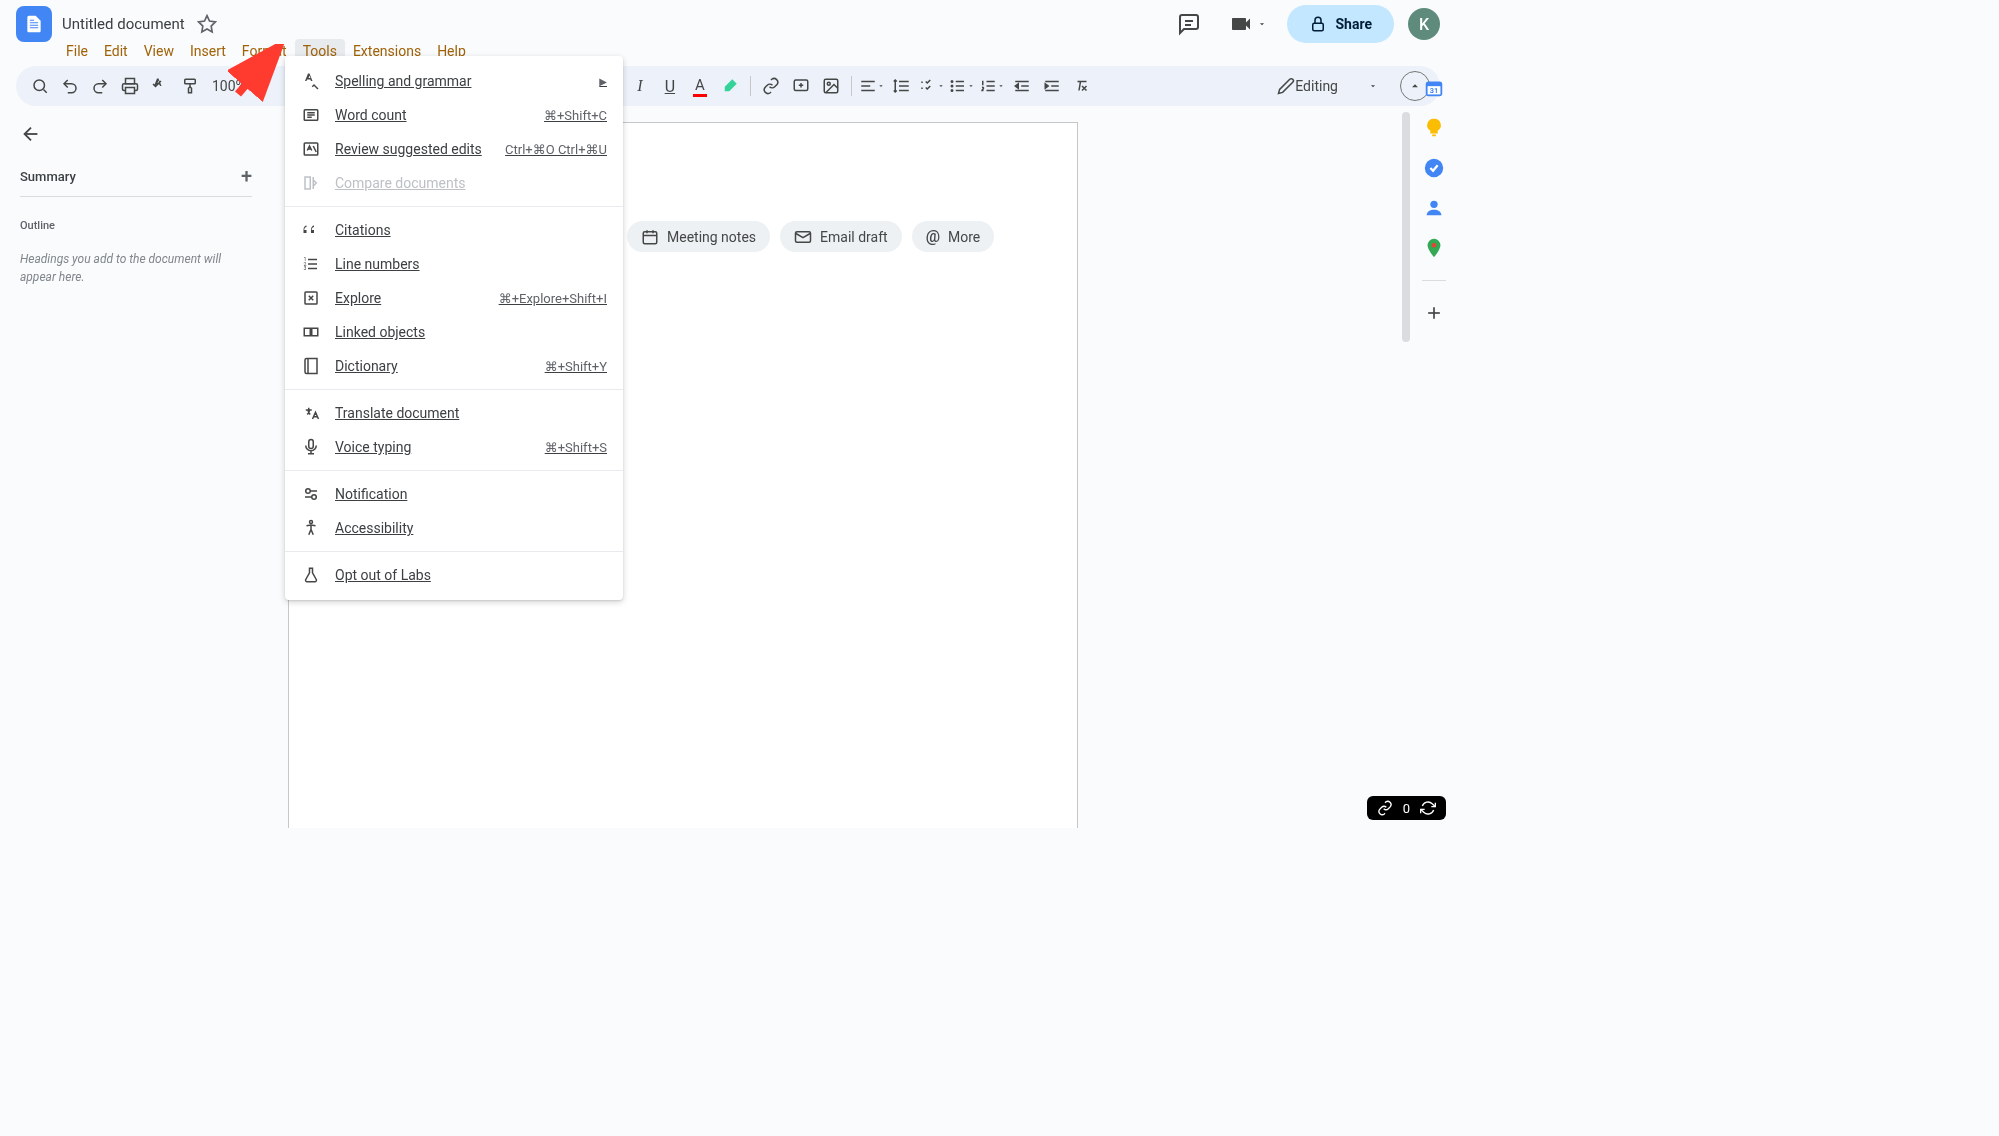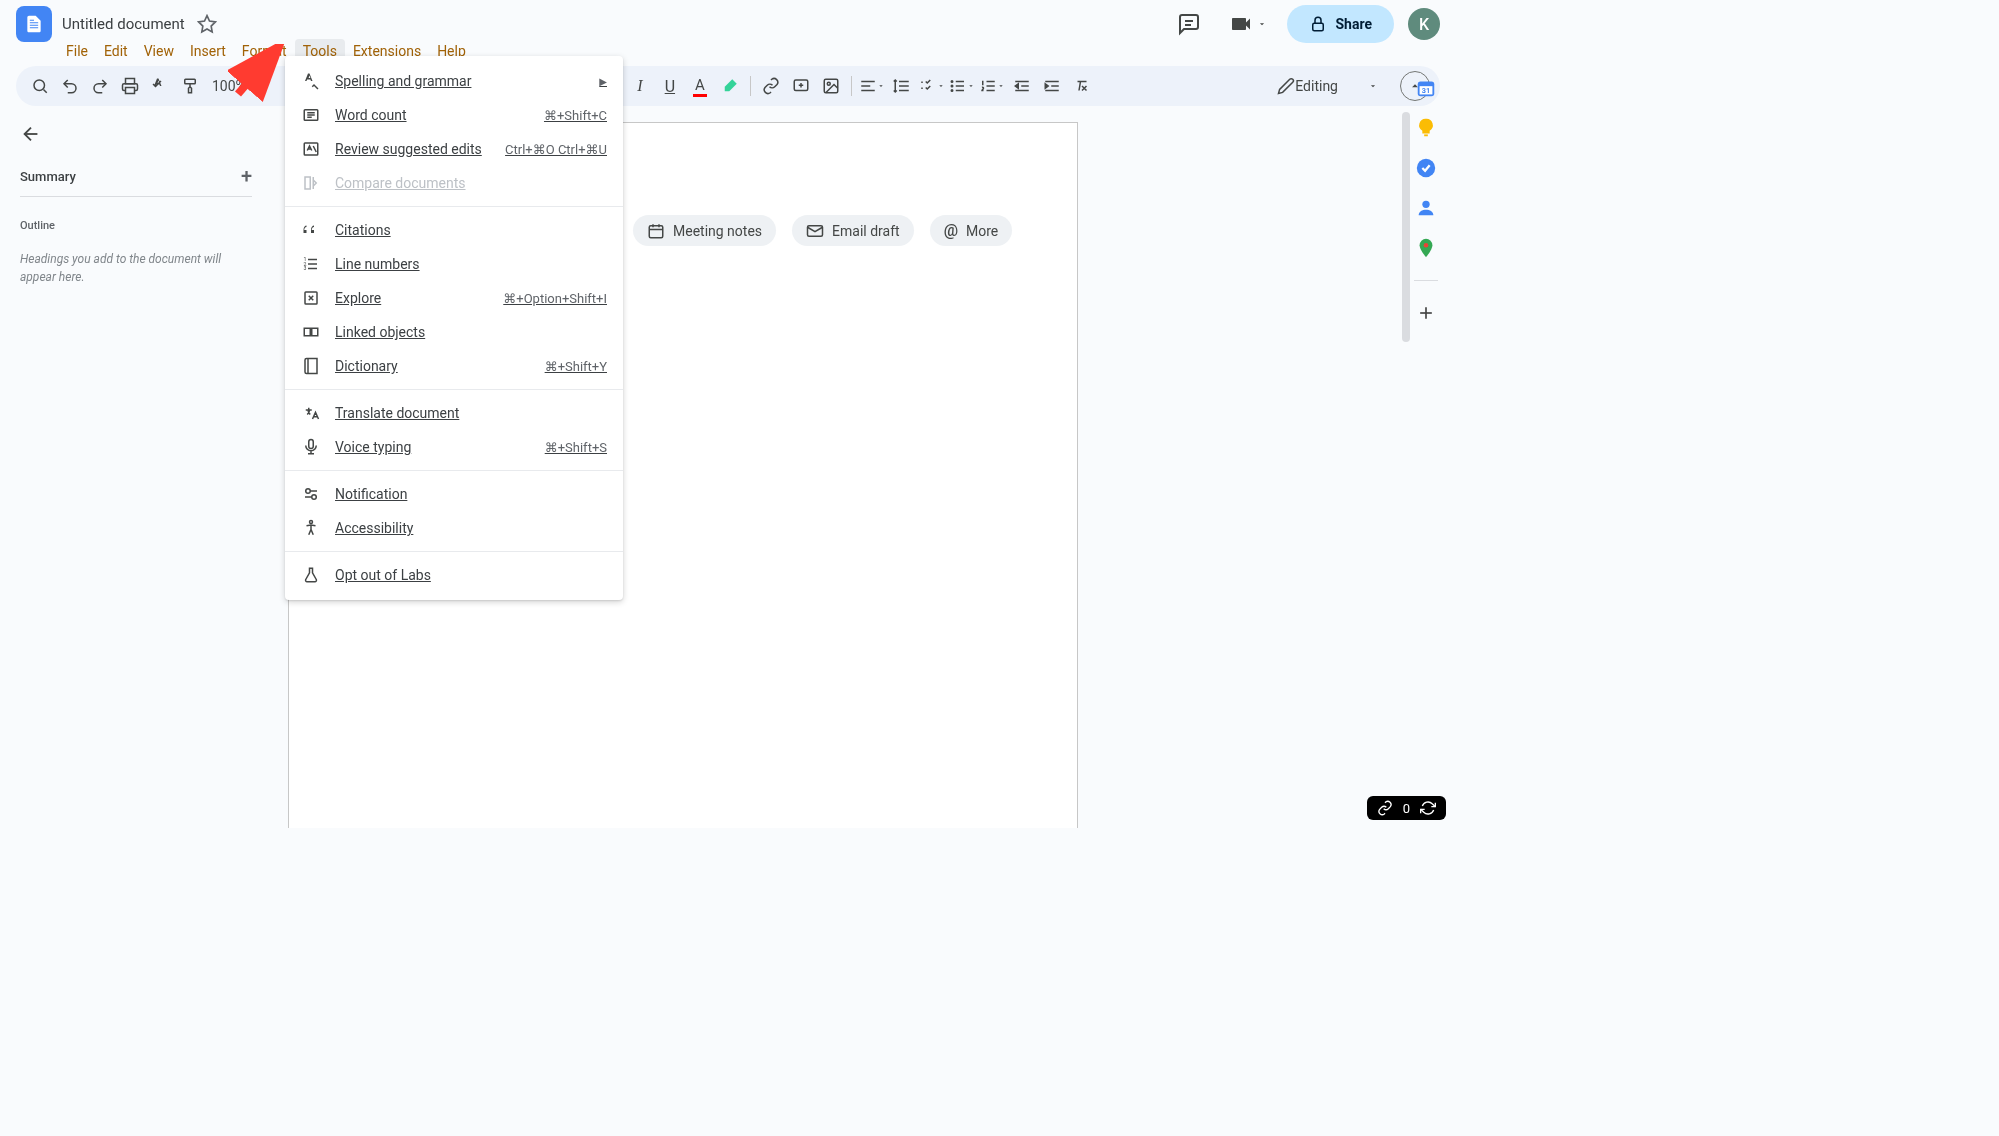--- a/index.html
+++ b/index.html
@@ -37,27 +37,27 @@
 .main { display: flex; height: calc(100% - 106px); position: relative; }
 .sidebar-left { width: 268px; padding: 14px 16px 0 20px; }
 .back-arrow { width: 28px; height: 28px; display: flex; align-items: center; color: #444746; cursor: pointer; margin-bottom: 16px; }
 .summary-row { display: flex; justify-content: space-between; align-items: center; font-size: 13px; font-weight: 500; color: #3c4043; border-bottom: 1px solid #dadce0; padding-bottom: 8px; margin-bottom: 22px;}
 .outline-title { font-size: 11px; color: #5f6368; font-weight: 500; margin-bottom: 18px; }
 .outline-hint { font-size: 12px; color: #80868b; font-style: italic; line-height: 1.5; }
 
 
 .doc-area { flex: 1; overflow: auto; display: flex; justify-content: flex-start; padding-left: 20px; position: relative; }
 .page { width: 790px; min-height: 1000px; background: white; border: 1px solid #c7c7c7; margin-top: 16px; position: relative; padding: 80px 70px; }
-.chips { display: flex; gap: 16px; position: absolute; left: 74px; top: 92px;}
+.chips { display: flex; gap: 10px; margin-top: 6px; position: absolute; left: 74px; top: 92px;}
 .chip { background: #eef1f4; border-radius: 100px; padding: 6px 14px; display: flex; align-items: center; gap: 8px; font-size: 14px; color: #444746; cursor: pointer; }
 .chip svg { width: 18px; height: 18px; }
 .at-cursor { position: absolute; left: 70px; top: 96px; color: #c0c3c7; font-size: 20px;}
 
 
-.side-panel { position: absolute; right: 8px; top: 68px; width: 44px; display: flex; flex-direction: column; align-items: center; gap: 16px; padding-top: 8px;}
+.side-panel { position: absolute; right: 0; top: 68px; width: 44px; display: flex; flex-direction: column; align-items: center; gap: 16px; padding-top: 8px;}
 .side-icon { width: 24px; height: 24px; display: flex; align-items: center; justify-content: center; cursor: pointer; }
 .side-sep { width: 24px; height: 1px; background: #dadce0; margin: 4px 0;}
 
 
 .dropdown { position: absolute; left: 285px; top: 56px; width: 338px; background: white; border-radius: 4px; box-shadow: 0 2px 6px rgba(0,0,0,0.18), 0 1px 2px rgba(0,0,0,0.1); z-index: 50; padding: 8px 0; }
 .dd-item { display: flex; align-items: center; padding: 7px 16px; font-size: 14px; color: #3c4043; cursor: pointer; gap: 14px; text-decoration: underline; }
 .dd-item.disabled { color: #bdc1c6; cursor: default; }
 .dd-icon { width: 20px; height: 20px; display: flex; align-items: center; justify-content: center; color: #444746; flex-shrink: 0; }
 .dd-item.disabled .dd-icon { color: #bdc1c6; }
 .dd-label { flex: 1; }
@@ -412,21 +412,21 @@
       <span class="dd-label">Line numbers</span>
     </div>
     <div class="dd-item">
       <span class="dd-icon">
         <svg width="18" height="18" viewBox="0 0 24 24" fill="none" stroke="currentColor" stroke-width="2">
           <rect x="4" y="4" width="16" height="16" rx="1"></rect>
           <path d="M9 9l6 6M9 15l6-6"></path>
         </svg>
       </span>
       <span class="dd-label">Explore</span>
-      <span class="dd-shortcut">⌘+Option+Shift+I</span>
+      <span class="dd-shortcut">⌘+Explore+Shift+I</span>
     </div>
     <div class="dd-item">
       <span class="dd-icon">
         <svg width="18" height="18" viewBox="0 0 24 24" fill="none" stroke="currentColor" stroke-width="2">
           <rect x="3" y="7" width="8" height="10"></rect>
           <rect x="13" y="7" width="8" height="10"></rect>
           <line x1="11" y1="12" x2="13" y2="12"></line>
         </svg>
       </span>
       <span class="dd-label">Linked objects</span>

